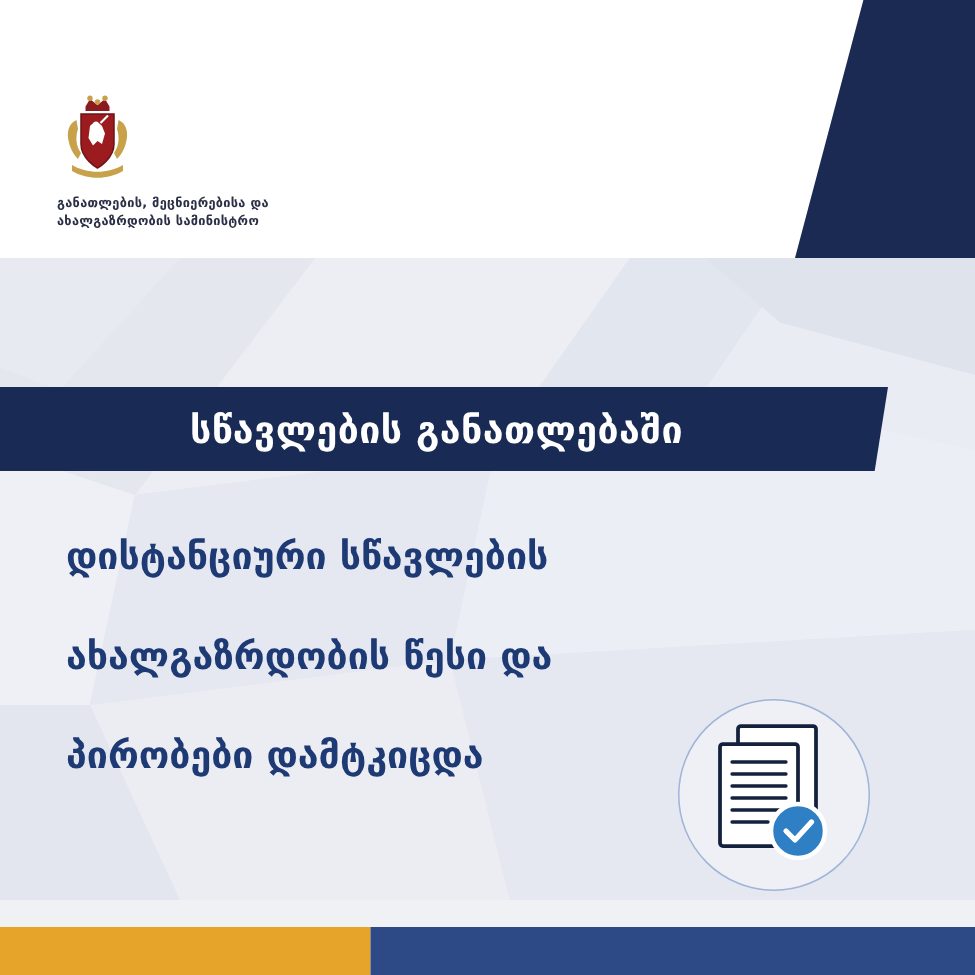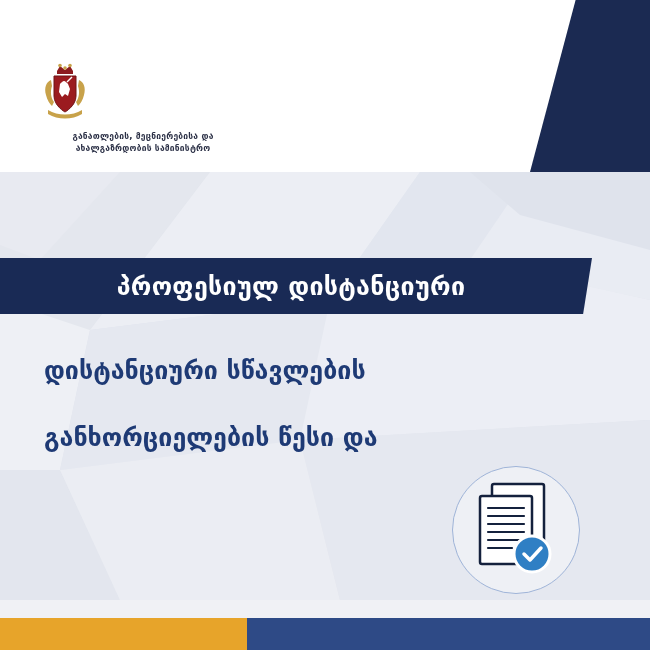--- a/index.html
+++ b/index.html
@@ -93,21 +93,20 @@
 
   .ministry-name {
     margin-top: 8px;
     font-size: 8.5px;
     line-height: 1.45;
     letter-spacing: 0.2px;
     color: #2a2f45;
     font-weight: bold;
     max-width: 210px;
     white-space: pre-line;
-    text-align: center;
   }
 
   
   .headline-bar {
     position: absolute;
     left: 0;
     top: 258px;
     width: 592px;
     height: 56px;
     background: #192a55;
@@ -200,26 +199,27 @@
         <path d="M41 18 C46 20 48 26 46 33 C45 38 42 42 40 44 L38 40 C41 36 42 30 40 24 Z" fill="#c8a24a"></path>
 
         <path d="M10 48 C20 54 34 54 44 48 L44 52 C34 58 20 58 10 52 Z" fill="#c8a24a"></path>
       </svg>
     </div>
     <div class="ministry-name">განათლების, მეცნიერებისა და
 ახალგაზრდობის სამინისტრო</div>
   </div>
 
   <div class="headline-bar">
-    <span>პროფესიულ დისტანციური</span>
+    <span>სწავლების განათლებაში</span>
   </div>
 
   <div class="headline-rest">
     <div>დისტანციური სწავლების</div>
-    <div>განხორციელების წესი და</div>
+    <div>ახალგაზრდობის წესი და</div>
+    <div>პირობები დამტკიცდა</div>
   </div>
 
   <div class="doc-badge">
     <div class="doc-circle"></div>
     <svg width="96" height="100" viewBox="0 0 96 100">
 
       <rect x="22" y="4" width="52" height="68" rx="2" fill="#ffffff" stroke="#14213d" stroke-width="2.5"></rect>
 
       <rect x="10" y="16" width="52" height="68" rx="2" fill="#ffffff" stroke="#14213d" stroke-width="2.5"></rect>
       <g stroke="#14213d" stroke-width="2.2" stroke-linecap="round">

